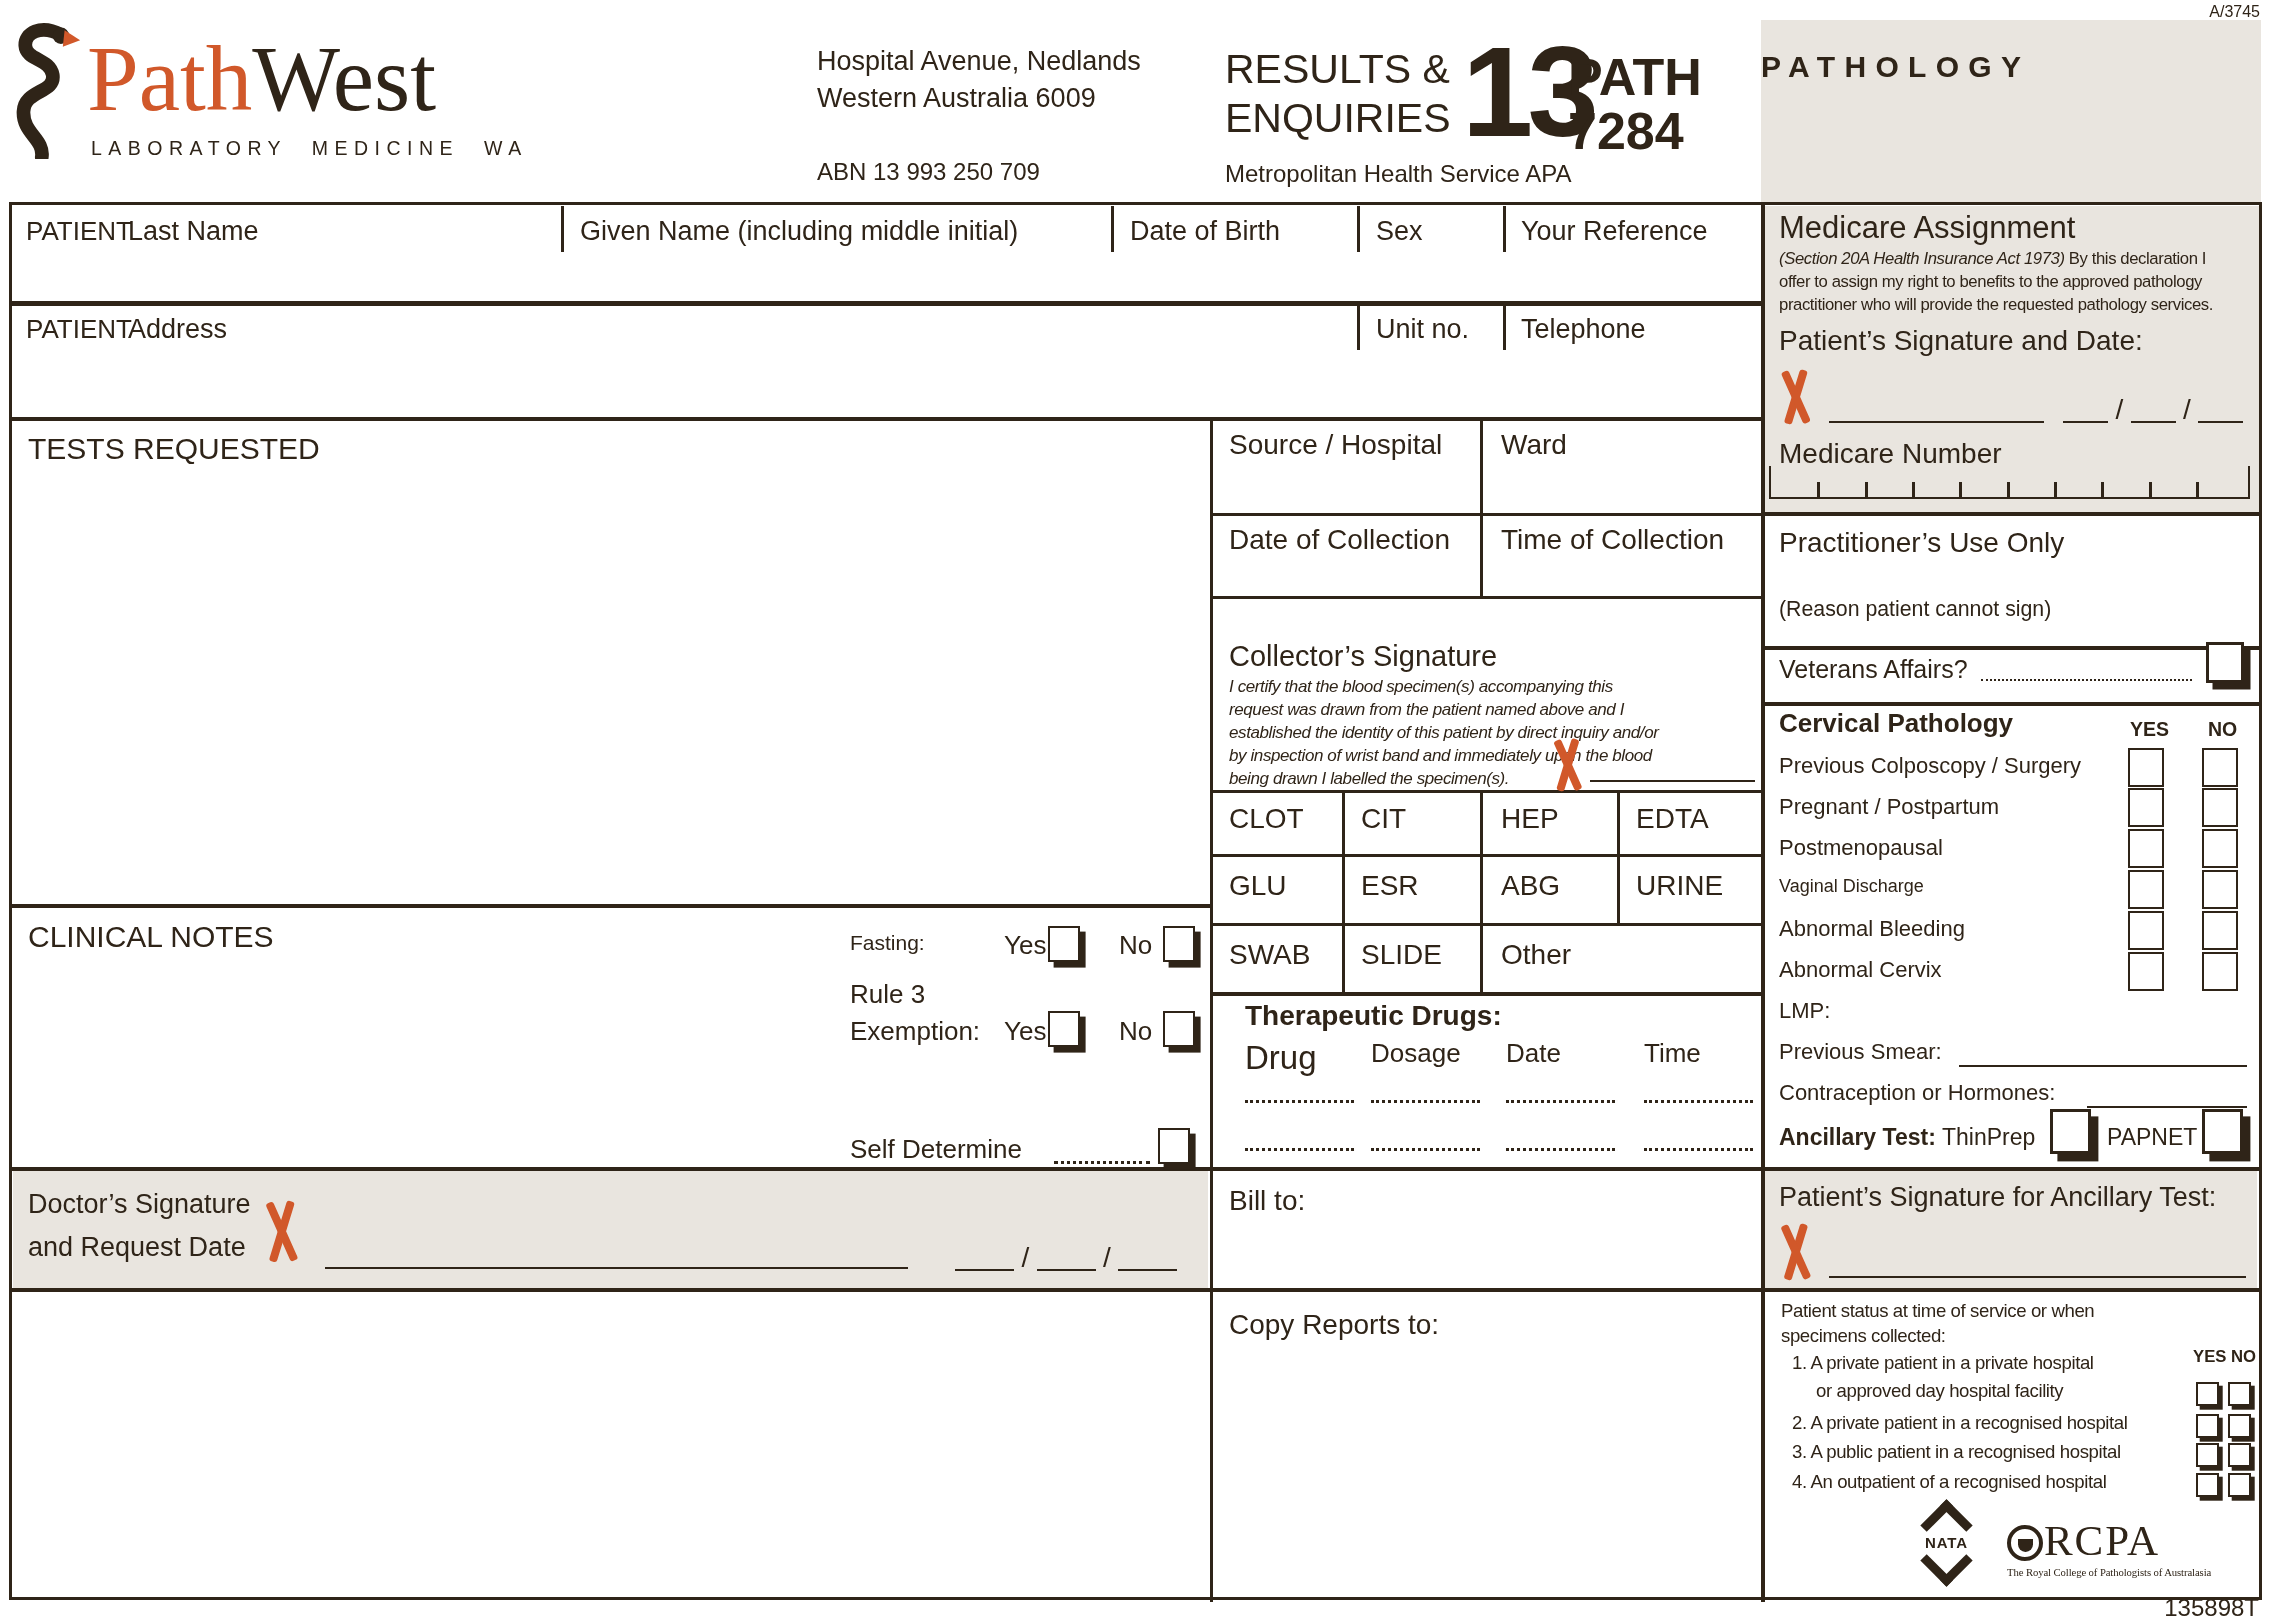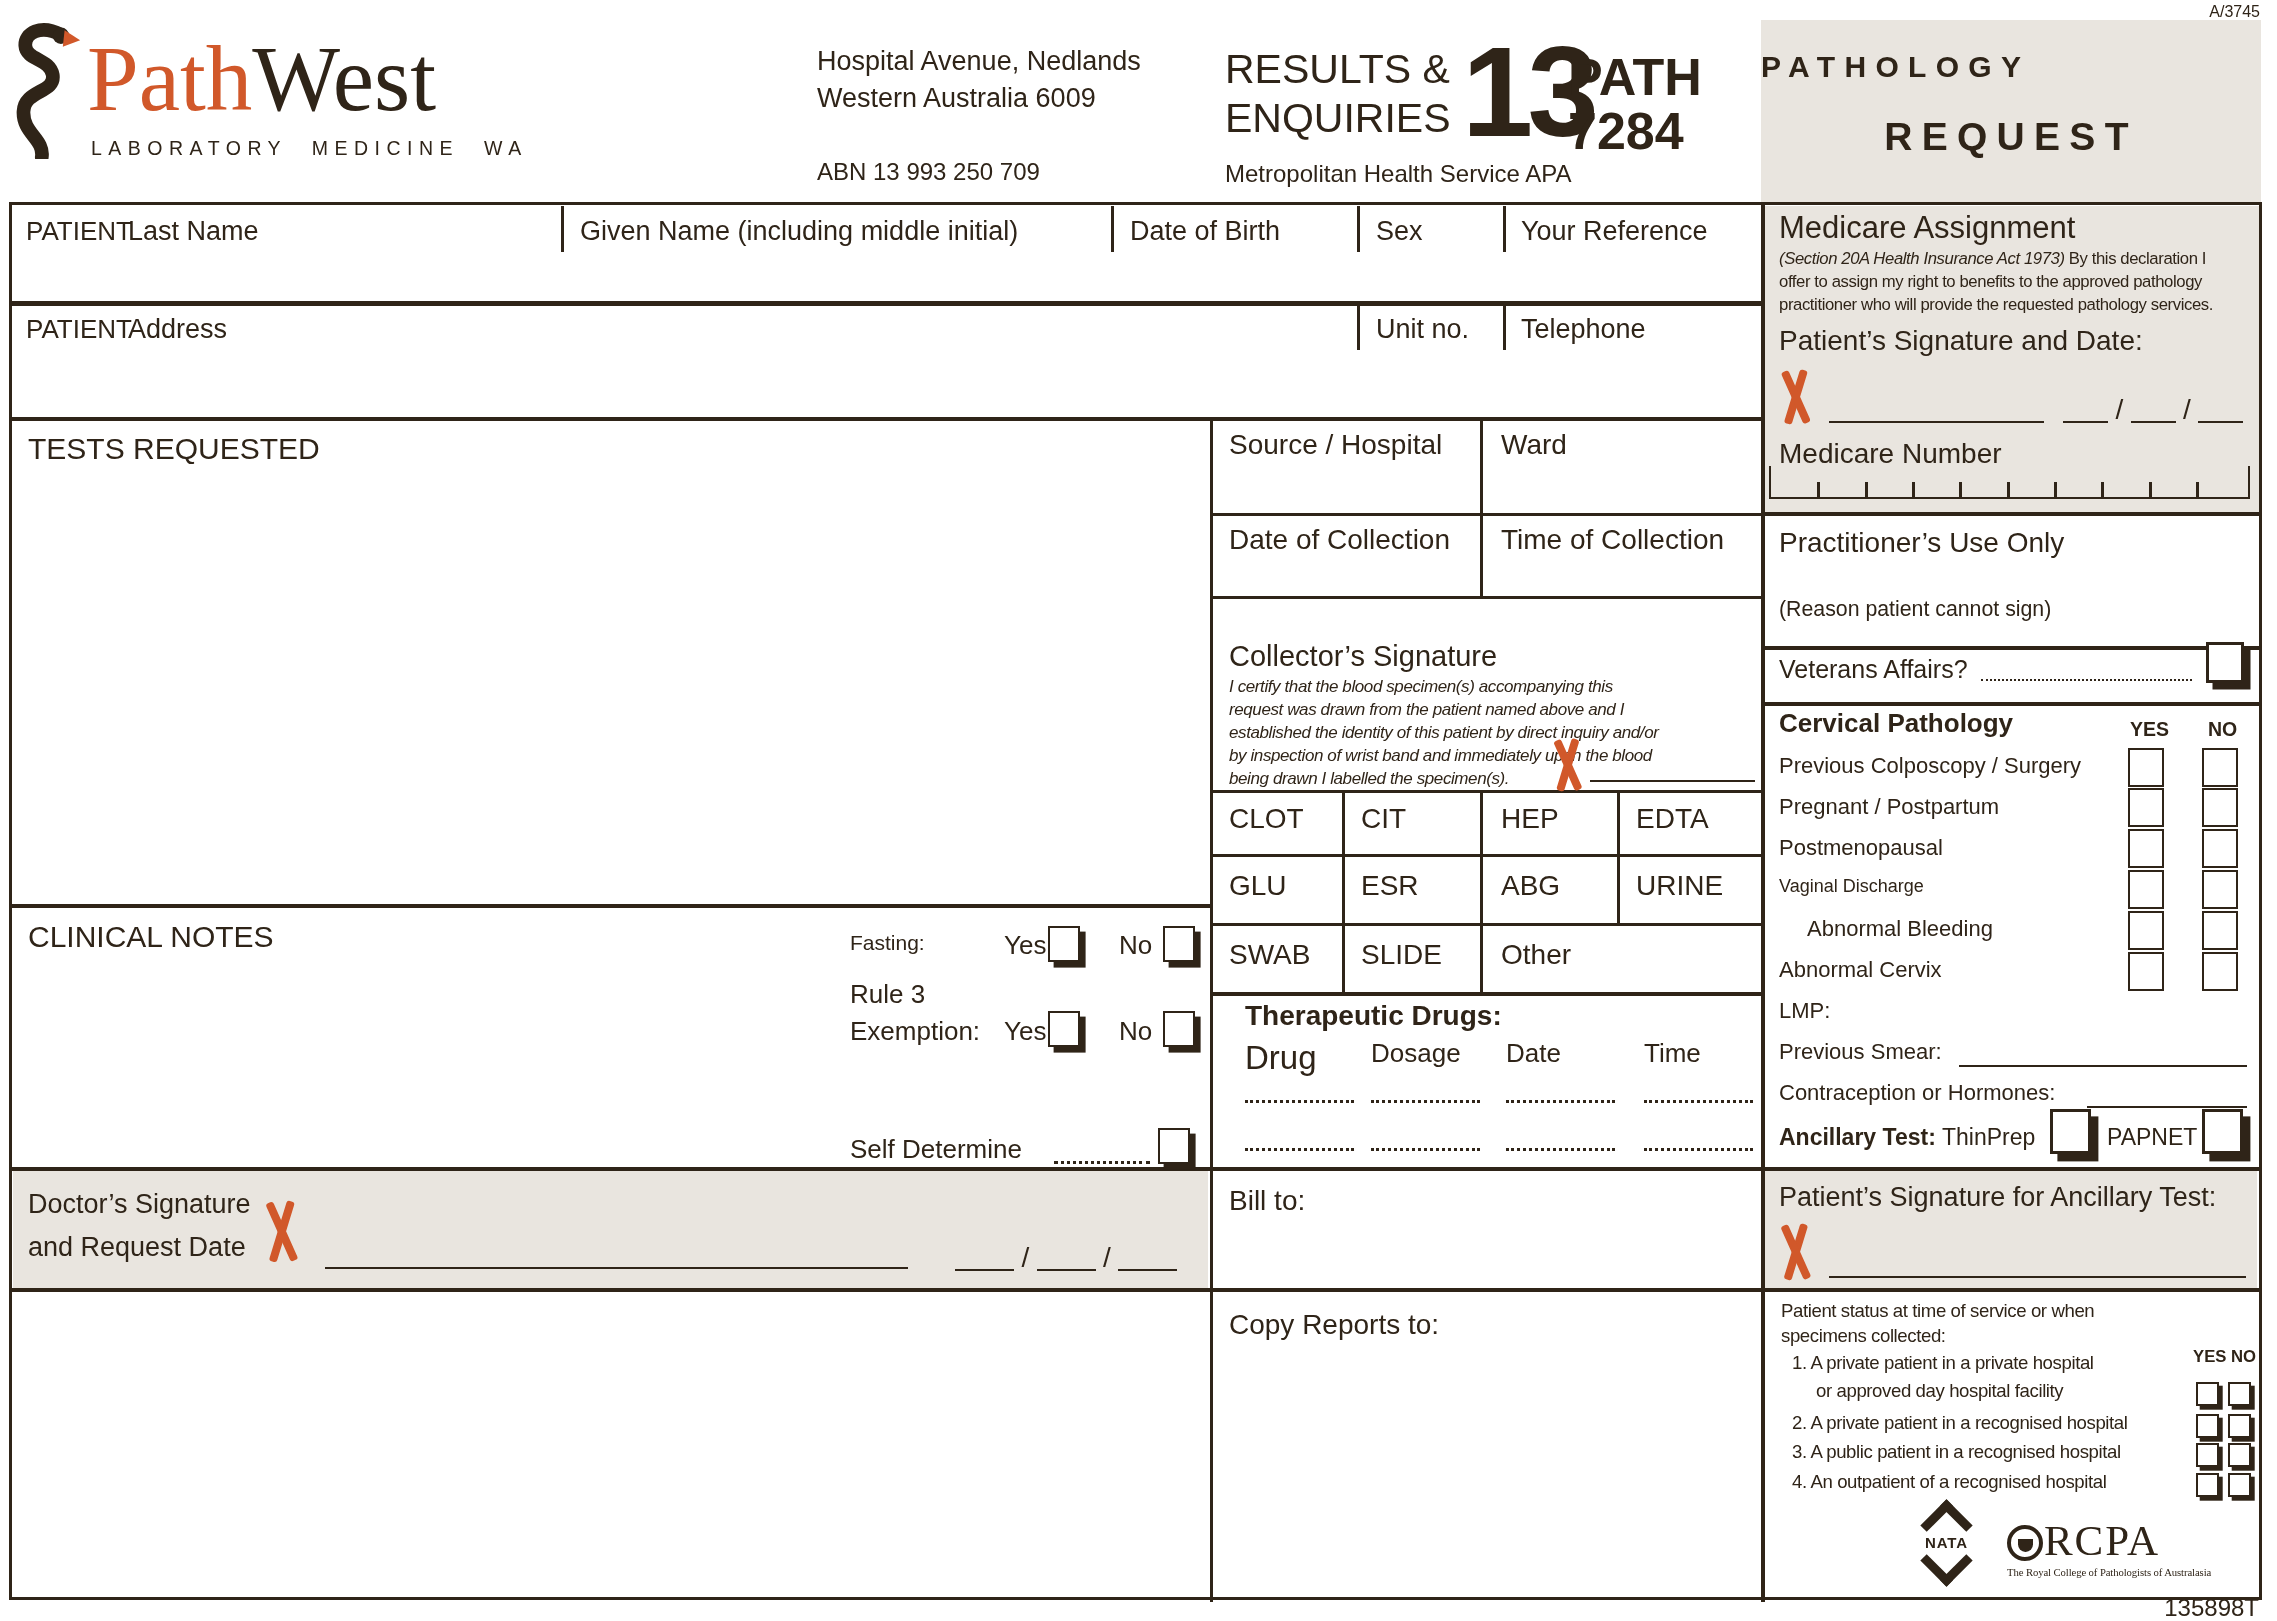--- a/index.html
+++ b/index.html
@@ -69,21 +69,20 @@
 
   <div class="lab" style="left:1225px;top:46px;font-size:41px;">RESULTS &amp;</div>
   <div class="lab" style="left:1225px;top:95px;font-size:41px;">ENQUIRIES</div>
   <div class="lab bold" style="left:1462px;top:28px;font-size:128px;line-height:1;letter-spacing:-5.6px;">13</div>
   <div class="lab bold" style="left:1568px;top:48px;font-size:52px;">PATH</div>
   <div class="lab bold" style="left:1568px;top:102px;font-size:52px;">7284</div>
   <div class="lab" style="left:1225px;top:160px;font-size:24px;">Metropolitan Health Service APA</div>
 
   <div class="fill" style="left:1761px;top:20.4px;width:500px;height:182px;"></div>
   <div class="lab bold" style="left:1761px;top:50px;width:470px;text-align:left;font-size:30px;letter-spacing:9.3px;">PATHOLOGY</div>
-  <div class="lab bold" style="left:1761px;top:115px;width:500px;text-align:center;font-size:39px;letter-spacing:9.3px;">REQUEST</div>
 
   <div class="fill" style="left:1761px;top:206px;width:500px;height:306px;"></div>
   <div class="fill" style="left:13px;top:1171px;width:1195px;height:118px;"></div>
   <div class="fill" style="left:1761px;top:1171px;width:496px;height:118px;"></div>
 
   <div class="frame" style="left:9.3px;top:202px;width:2247px;height:1392px;"></div>
 
   <div class="vl" style="left:1761px;top:202px;width:3.7px;height:1400px;"></div>
   <div class="vl" style="left:1210px;top:417px;width:2.8px;height:1185px;"></div>
   <div class="vl" style="left:1480px;top:417px;width:2.8px;height:182px;"></div>
@@ -260,21 +259,21 @@
   <div class="pbox" style="left:2202px;top:748px;"></div>
   <div class="lab" style="left:1779px;top:794px;font-size:22px;">Pregnant / Postpartum</div>
   <div class="pbox" style="left:2128px;top:788px;"></div>
   <div class="pbox" style="left:2202px;top:788px;"></div>
   <div class="lab" style="left:1779px;top:835px;font-size:22px;">Postmenopausal</div>
   <div class="pbox" style="left:2128px;top:829px;"></div>
   <div class="pbox" style="left:2202px;top:829px;"></div>
   <div class="lab" style="left:1779px;top:876px;font-size:18px;">Vaginal Discharge</div>
   <div class="pbox" style="left:2128px;top:870px;"></div>
   <div class="pbox" style="left:2202px;top:870px;"></div>
-  <div class="lab" style="left:1779px;top:916px;font-size:22px;margin-left:28px;">Abnormal Bleeding</div>
+  <div class="lab" style="left:1779px;top:916px;font-size:22px;">Abnormal Bleeding</div>
   <div class="pbox" style="left:2128px;top:911px;"></div>
   <div class="pbox" style="left:2202px;top:911px;"></div>
   <div class="lab" style="left:1779px;top:957px;font-size:22px;">Abnormal Cervix</div>
   <div class="pbox" style="left:2128px;top:952px;"></div>
   <div class="pbox" style="left:2202px;top:952px;"></div>
 
   <div class="lab" style="left:1779px;top:998px;font-size:22px;">LMP:</div>
   <div class="field" style="left:1846px;top:998px;width:399px;height:32px;"></div>
   <div class="lab" style="left:1779px;top:1039px;font-size:22px;">Previous Smear:</div>
   <div class="uline" style="left:1959px;top:1065px;width:288px;"></div>

